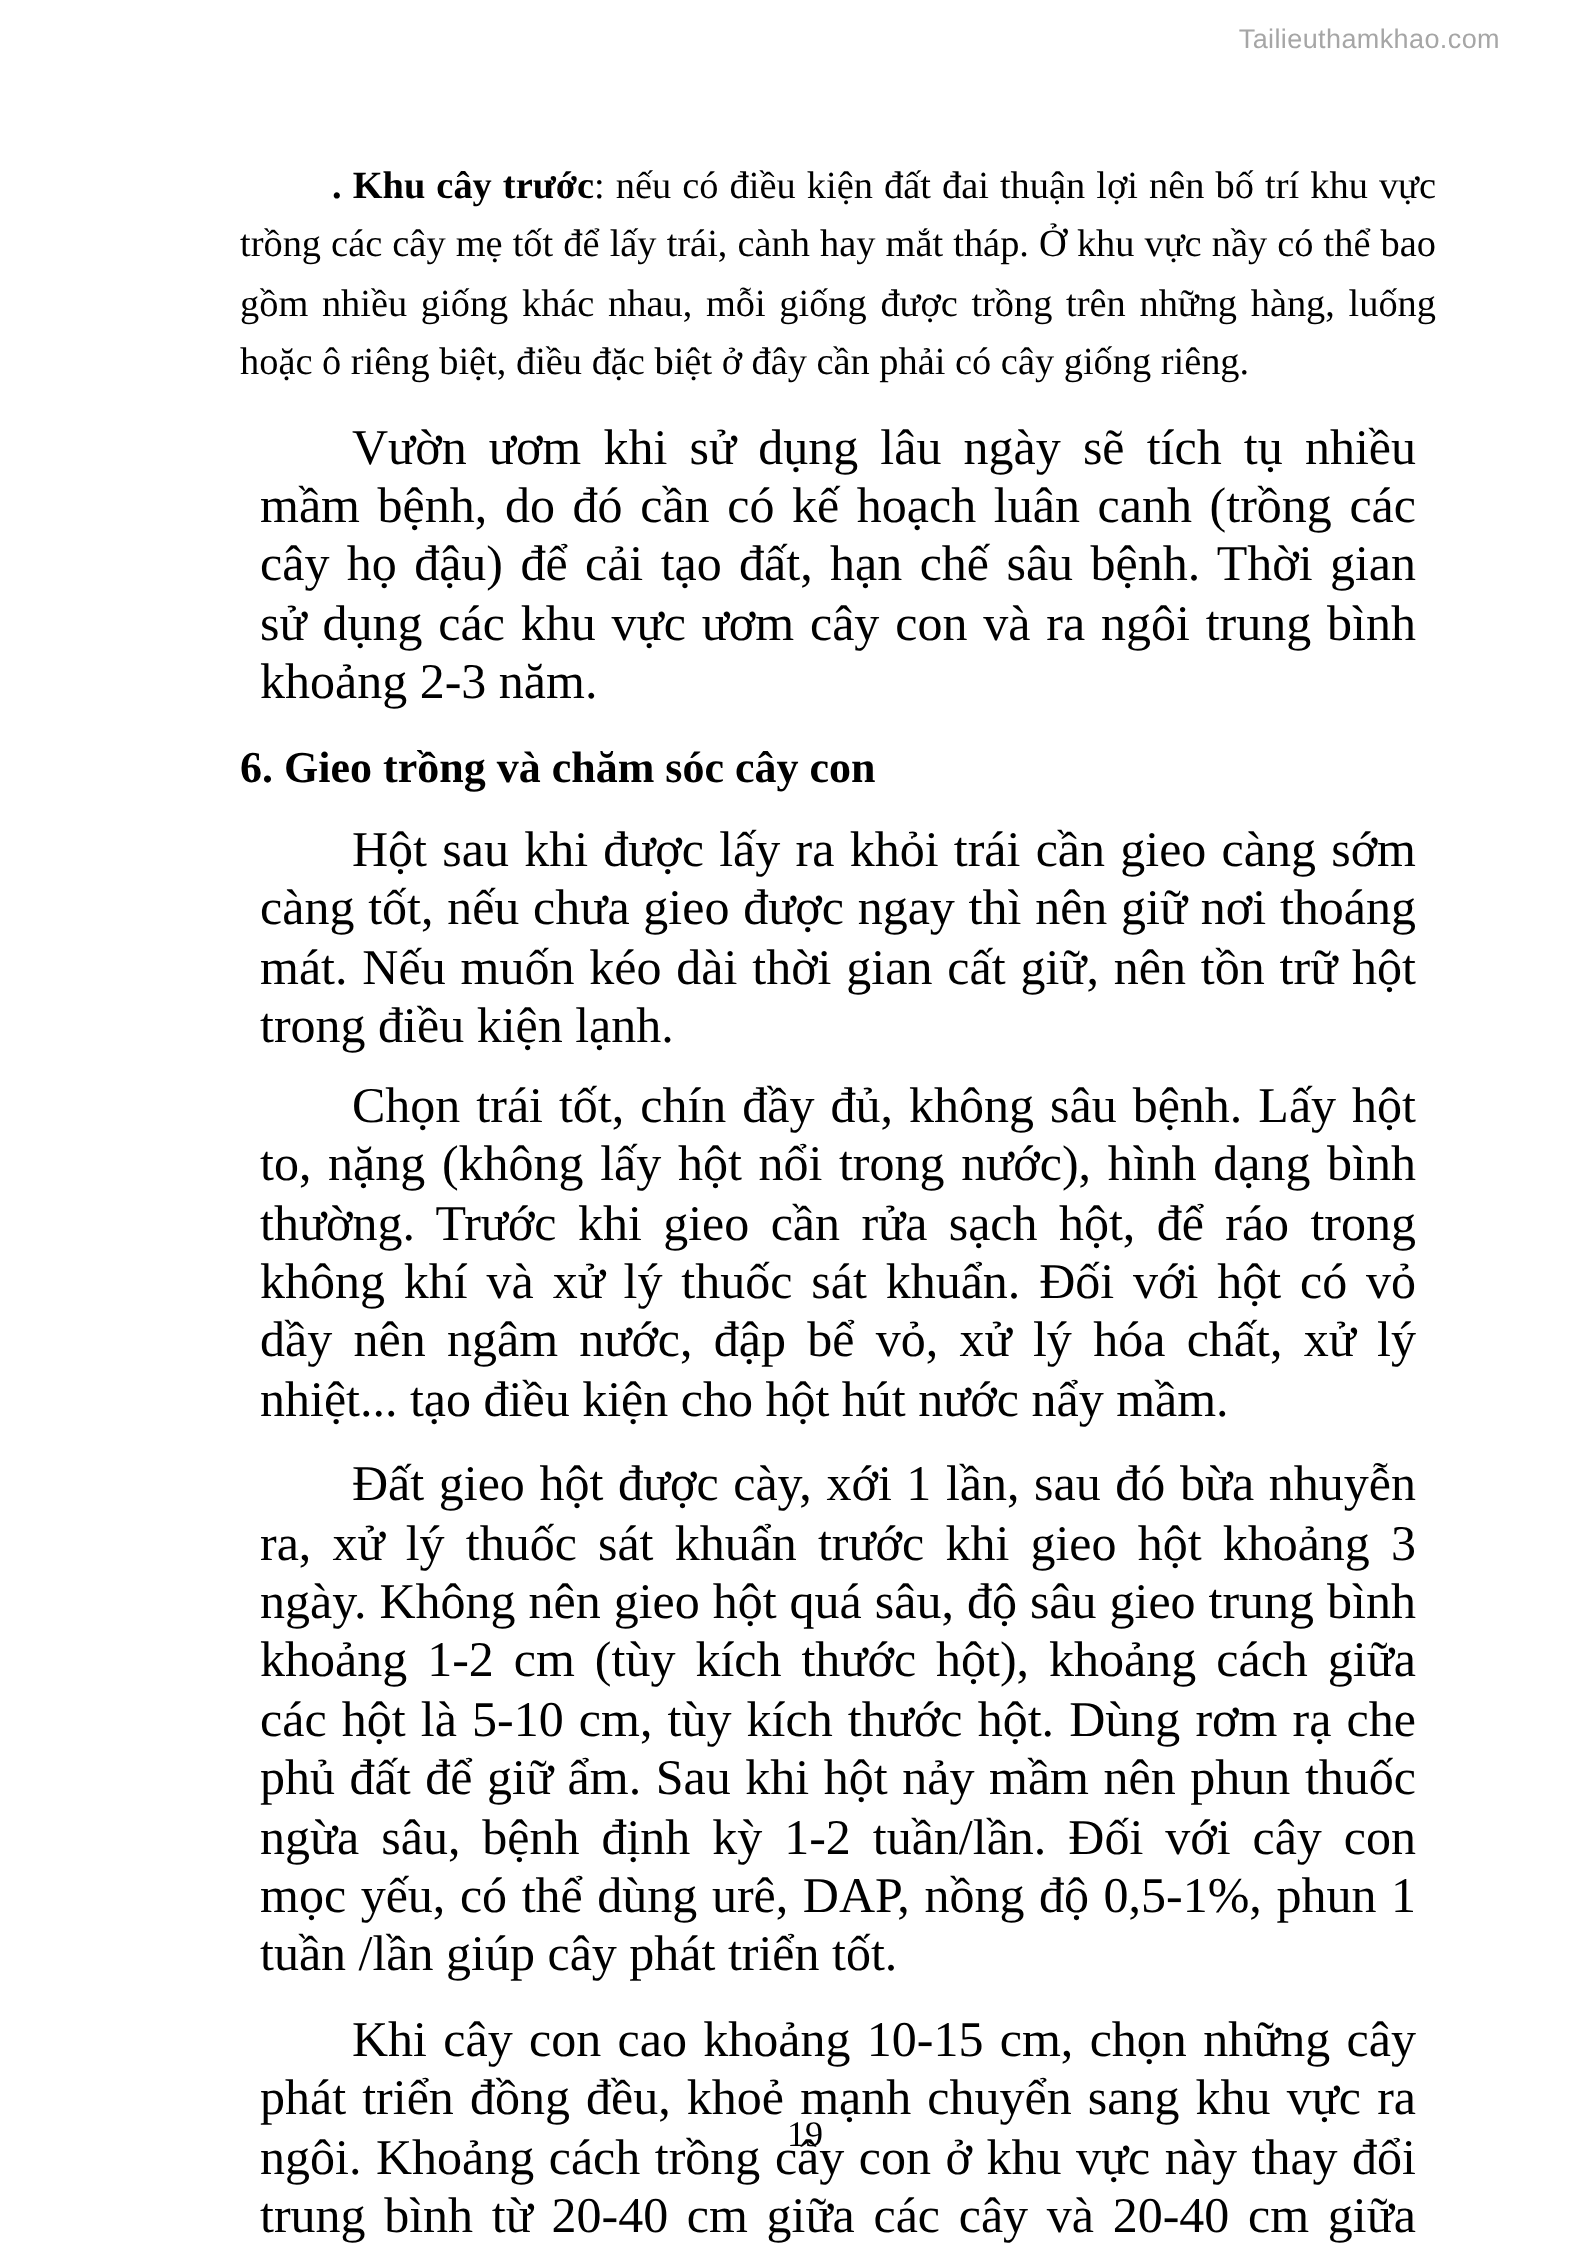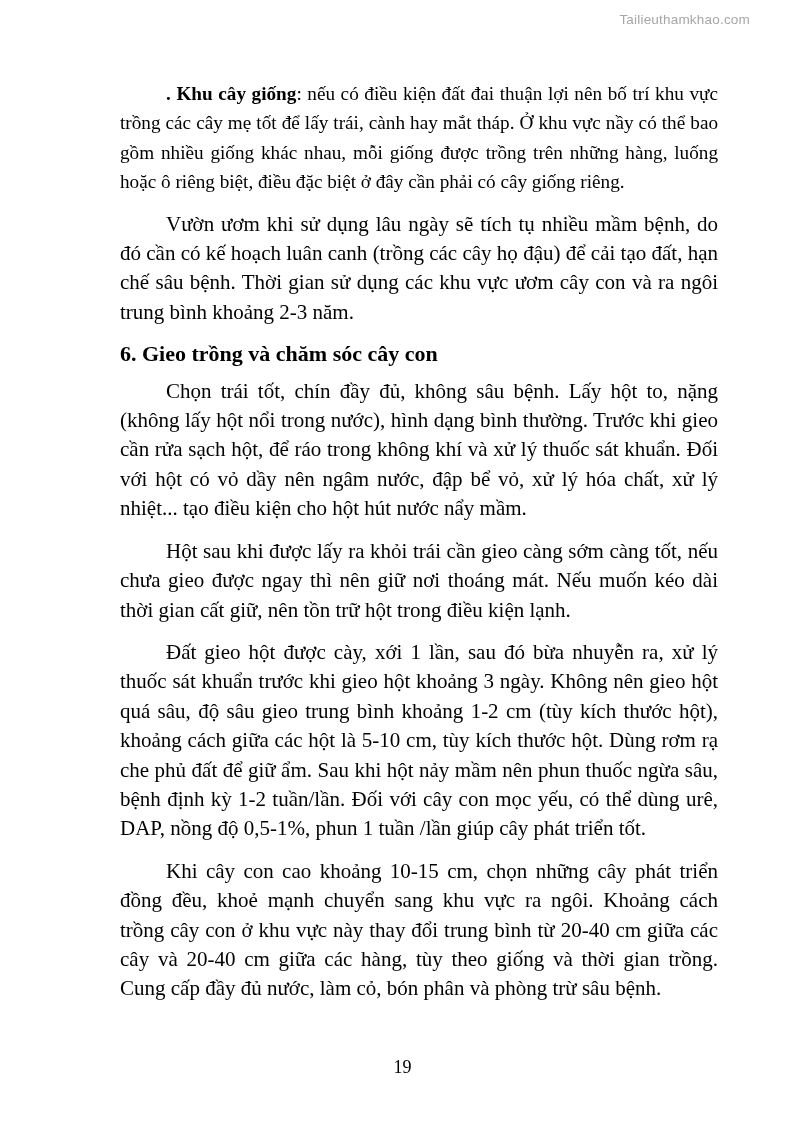--- a/index.html
+++ b/index.html
@@ -31,22 +31,22 @@
     white-space: nowrap;
     user-select: none;
   }
   .content {
     position: absolute;
     left: 120px;
     top: 66px;
     width: 598px;
   }
   p.body-par {
-    margin: 0;
-    font-size: 21px;
+    margin: 10px;
+    font-size: 25px;
     line-height: 29.4px;
     text-align: justify;
     text-justify: inter-word;
     text-indent: 46px;
     hyphens: none;
   }
   p.spaced {
     margin-top: 13px;
   }
   p.spaced-sm {
@@ -92,32 +92,32 @@
 </head>
 <body>
 
 <div class="page">
 
   <div class="watermark">Tailieuthamkhao.com</div>
 
   <div class="content">
 
 
-    <p class="bullet-par spaced"><b>. Khu cây giống</b><span>: nếu có điều kiện đất đai thuận lợi nên bố trí khu vực trồng các cây mẹ tốt để lấy trái, cành hay mắt tháp. Ở khu vực nầy có thể bao gồm nhiều giống khác nhau, mỗi giống được trồng trên những hàng, luống hoặc ô riêng biệt, điều đặc biệt ở đây cần phải có cây giống riêng.</span></p>
+    <p class="bullet-par spaced"><b>. Khu cây trước</b><span>: nếu có điều kiện đất đai thuận lợi nên bố trí khu vực trồng các cây mẹ tốt để lấy trái, cành hay mắt tháp. Ở khu vực nầy có thể bao gồm nhiều giống khác nhau, mỗi giống được trồng trên những hàng, luống hoặc ô riêng biệt, điều đặc biệt ở đây cần phải có cây giống riêng.</span></p>
 
     <p class="body-par spaced">Vườn ươm khi sử dụng lâu ngày sẽ tích tụ nhiều mầm bệnh, do đó cần có kế hoạch luân canh (trồng các cây họ đậu) để cải tạo đất, hạn chế sâu bệnh. Thời gian sử dụng các khu vực ươm cây con và ra ngôi trung bình khoảng 2-3 năm.</p>
 
     <h2 class="heading">6. Gieo trồng và chăm sóc cây con</h2>
 
 
 
 
+    <p class="body-par spaced">Hột sau khi được lấy ra khỏi trái cần gieo càng sớm càng tốt, nếu chưa gieo được ngay thì nên giữ nơi thoáng mát. Nếu muốn kéo dài thời gian cất giữ, nên tồn trữ hột trong điều kiện lạnh.</p>
+
     <p class="body-par spaced-sm">Chọn trái tốt, chín đầy đủ, không sâu bệnh. Lấy hột to, nặng (không lấy hột nổi trong nước), hình dạng bình thường. Trước khi gieo cần rửa sạch hột, để ráo trong không khí và xử lý thuốc sát khuẩn. Đối với hột có vỏ dầy nên ngâm nước, đập bể vỏ, xử lý hóa chất, xử lý nhiệt... tạo điều kiện cho hột hút nước nẩy mầm.</p>
-
-    <p class="body-par spaced">Hột sau khi được lấy ra khỏi trái cần gieo càng sớm càng tốt, nếu chưa gieo được ngay thì nên giữ nơi thoáng mát. Nếu muốn kéo dài thời gian cất giữ, nên tồn trữ hột trong điều kiện lạnh.</p>
 
     <p class="body-par spaced">Đất gieo hột được cày, xới 1 lần, sau đó bừa nhuyễn ra, xử lý thuốc sát khuẩn trước khi gieo hột khoảng 3 ngày. Không nên gieo hột quá sâu, độ sâu gieo trung bình khoảng 1-2 cm (tùy kích thước hột), khoảng cách giữa các hột là 5-10 cm, tùy kích thước hột. Dùng rơm rạ che phủ đất để giữ ẩm. Sau khi hột nảy mầm nên phun thuốc ngừa sâu, bệnh định kỳ 1-2 tuần/lần. Đối với cây con mọc yếu, có thể dùng urê, DAP, nồng độ 0,5-1%, phun 1 tuần /lần giúp cây phát triển tốt.</p>
 
     <p class="body-par spaced">Khi cây con cao khoảng 10-15 cm, chọn những cây phát triển đồng đều, khoẻ mạnh chuyển sang khu vực ra ngôi. Khoảng cách trồng cây con ở khu vực này thay đổi trung bình từ 20-40 cm giữa các cây và 20-40 cm giữa các hàng, tùy theo giống và thời gian trồng. Cung cấp đầy đủ nước, làm cỏ, bón phân và phòng trừ sâu bệnh.</p>
 
   </div>
 
   <div class="page-number">19</div>
 
 </div>

